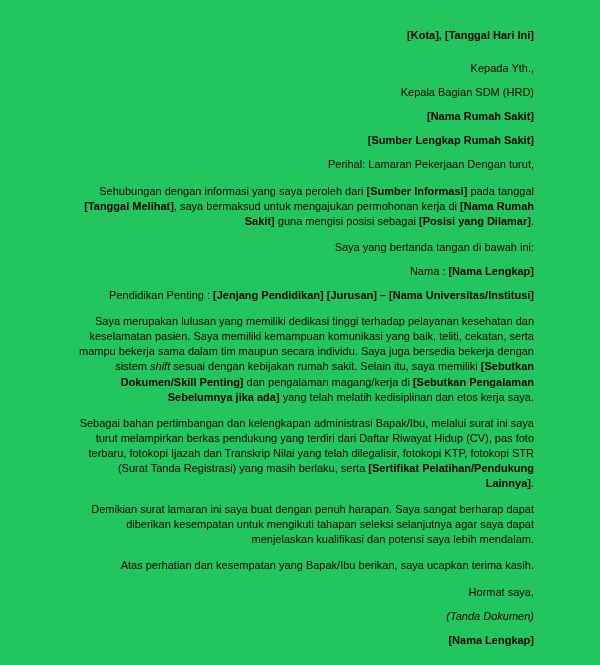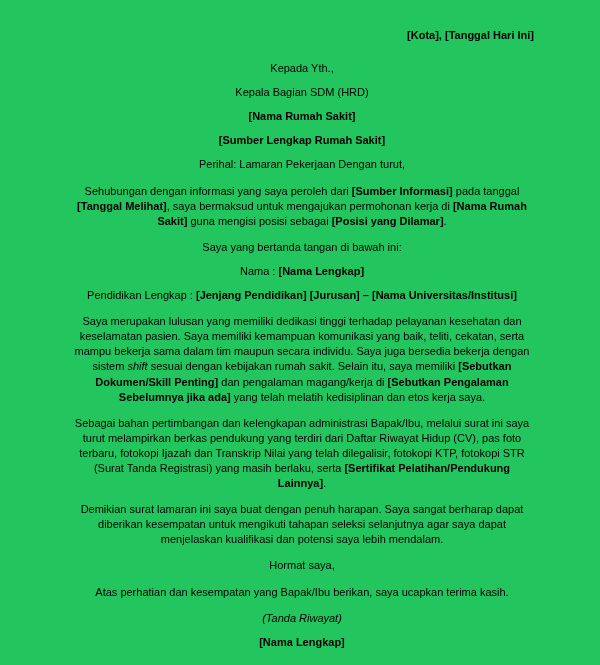--- a/index.html
+++ b/index.html
@@ -23,21 +23,21 @@
   }
   #letter {
     position: absolute;
     left: 70px;
     top: 28px;
     width: 464px;
   }
   .blk {
     font-size: 11px;
     line-height: 15.1px;
-    text-align: center;
+    text-align: right;
     margin: 0;
     padding: 0;
   }
   .blk + .blk {
     margin-top: 11px;
   }
   .blk.tight + .blk.tight {
     margin-top: 9px;
   }
   .blk.dateline {
@@ -55,22 +55,22 @@
   <div id="letter">
       <p class="blk dateline"><span class="r-b">[Kota], [Tanggal Hari Ini]</span></p>
       <p class="blk tight"><span class="r-n">Kepada Yth.,</span></p>
       <p class="blk tight"><span class="r-n">Kepala Bagian SDM (HRD)</span></p>
       <p class="blk tight"><span class="r-b">[Nama Rumah Sakit]</span></p>
       <p class="blk tight"><span class="r-b">[Sumber Lengkap Rumah Sakit]</span></p>
       <p class="blk tight"><span class="r-n">Perihal: Lamaran Pekerjaan Dengan turut,</span></p>
       <p class="blk"><span class="r-n">Sehubungan dengan informasi yang saya peroleh dari </span><span class="r-b">[Sumber Informasi]</span><span class="r-n"> pada tanggal </span><span class="r-b">[Tanggal Melihat]</span><span class="r-n">, saya bermaksud untuk mengajukan permohonan kerja di </span><span class="r-b">[Nama Rumah Sakit]</span><span class="r-n"> guna mengisi posisi sebagai </span><span class="r-b">[Posisi yang Dilamar]</span><span class="r-n">.</span></p>
       <p class="blk tight"><span class="r-n">Saya yang bertanda tangan di bawah ini:</span></p>
       <p class="blk tight"><span class="r-n">Nama : </span><span class="r-b">[Nama Lengkap]</span></p>
-      <p class="blk tight"><span class="r-n">Pendidikan Lengkap : </span><span class="r-b">[Jenjang Pendidikan] [Jurusan] – [Nama Universitas/Institusi]</span></p>
+      <p class="blk tight"><span class="r-n">Pendidikan Penting : </span><span class="r-b">[Jenjang Pendidikan] [Jurusan] – [Nama Universitas/Institusi]</span></p>
       <p class="blk"><span class="r-n">Saya merupakan lulusan yang memiliki dedikasi tinggi terhadap pelayanan kesehatan dan keselamatan pasien. Saya memiliki kemampuan komunikasi yang baik, teliti, cekatan, serta mampu bekerja sama dalam tim maupun secara individu. Saya juga bersedia bekerja dengan sistem </span><span class="r-i">shift</span><span class="r-n"> sesuai dengan kebijakan rumah sakit. Selain itu, saya memiliki </span><span class="r-b">[Sebutkan Dokumen/Skill Penting]</span><span class="r-n"> dan pengalaman magang/kerja di </span><span class="r-b">[Sebutkan Pengalaman Sebelumnya jika ada]</span><span class="r-n"> yang telah melatih kedisiplinan dan etos kerja saya.</span></p>
       <p class="blk"><span class="r-n">Sebagai bahan pertimbangan dan kelengkapan administrasi Bapak/Ibu, melalui surat ini saya turut melampirkan berkas pendukung yang terdiri dari Daftar Riwayat Hidup (CV), pas foto terbaru, fotokopi Ijazah dan Transkrip Nilai yang telah dilegalisir, fotokopi KTP, fotokopi STR (Surat Tanda Registrasi) yang masih berlaku, serta </span><span class="r-b">[Sertifikat Pelatihan/Pendukung Lainnya]</span><span class="r-n">.</span></p>
       <p class="blk"><span class="r-n">Demikian surat lamaran ini saya buat dengan penuh harapan. Saya sangat berharap dapat diberikan kesempatan untuk mengikuti tahapan seleksi selanjutnya agar saya dapat menjelaskan kualifikasi dan potensi saya lebih mendalam.</span></p>
+      <p class="blk"><span class="r-n">Atas perhatian dan kesempatan yang Bapak/Ibu berikan, saya ucapkan terima kasih.</span></p>
       <p class="blk tight"><span class="r-n">Hormat saya,</span></p>
-      <p class="blk"><span class="r-n">Atas perhatian dan kesempatan yang Bapak/Ibu berikan, saya ucapkan terima kasih.</span></p>
-      <p class="blk tight"><span class="r-i">(Tanda Riwayat)</span></p>
+      <p class="blk tight"><span class="r-i">(Tanda Dokumen)</span></p>
       <p class="blk tight"><span class="r-b">[Nama Lengkap]</span></p>
     </div>
 </div>
 
 </body></html>

